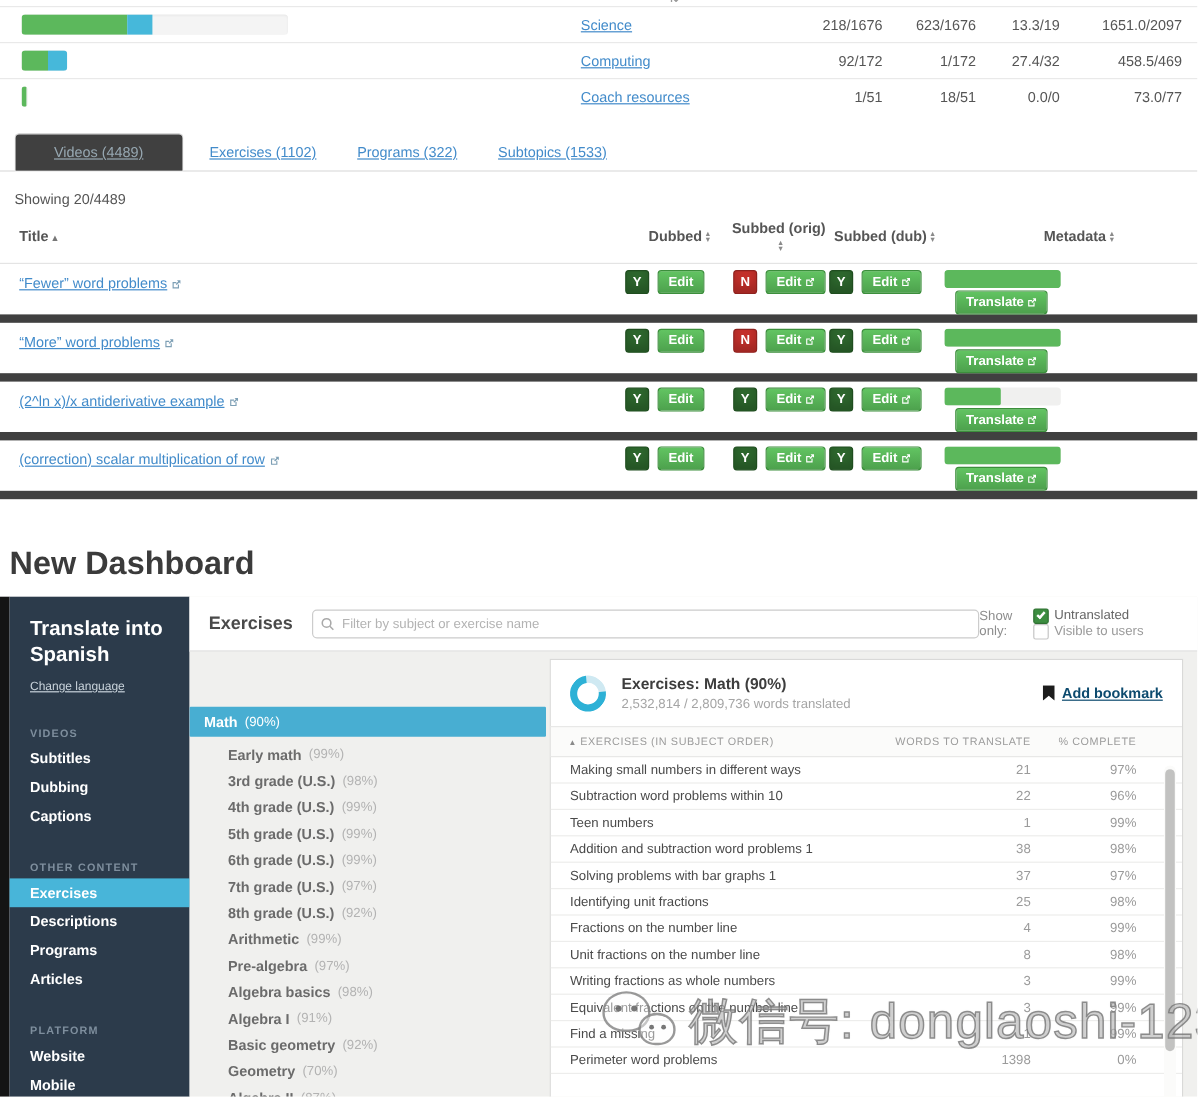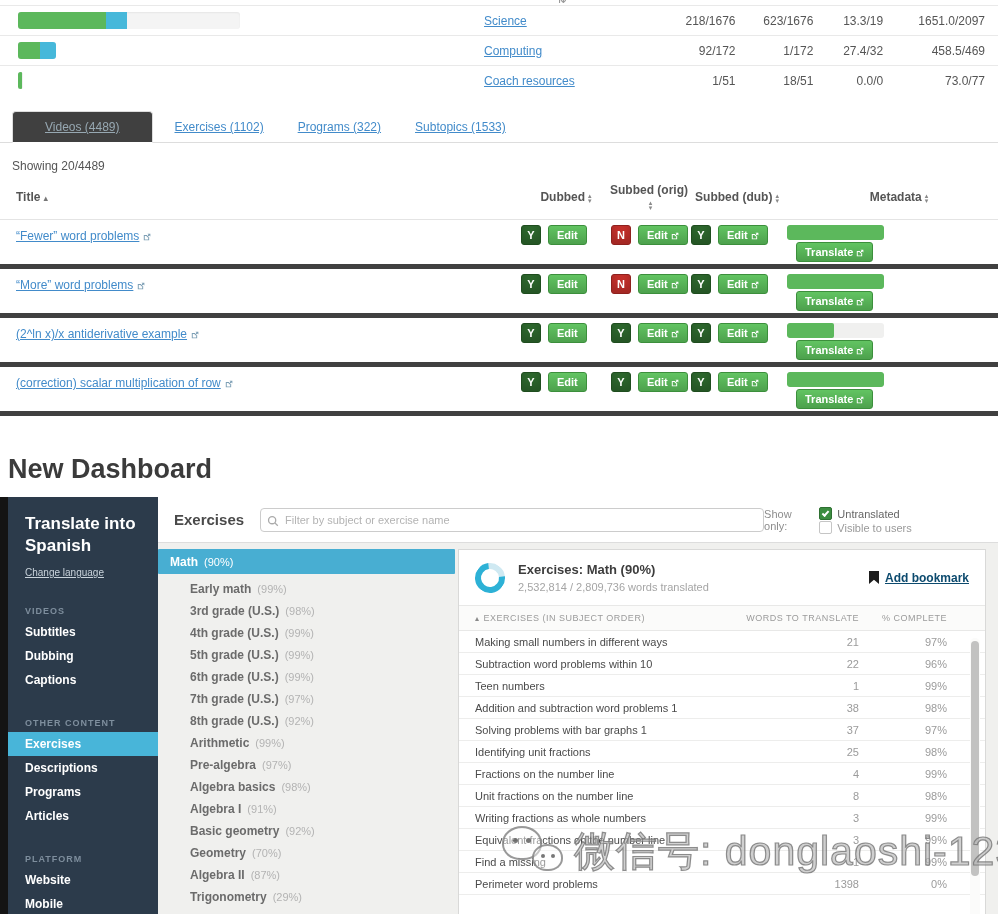--- a/index.html
+++ b/index.html
@@ -25,21 +25,21 @@
   .tab.active{color:#97a8b2;border:1px solid #ddd;border-bottom:1px solid #fff;border-radius:4px 4px 0 0;background:#404040;padding:8px 32px;margin-bottom:-1px;margin-right:22px;}
   .showing{font-size:12px;color:#555;margin:16px 0 10px 12px;}
 
   .vheader{display:flex;align-items:center;font-size:12px;color:#555;padding-bottom:8px;border-bottom:1px solid #e4e4e4;}
   .vh-title{flex:0 0 521px;padding-left:16px;font-weight:bold;}
   .vh{text-align:center;font-weight:bold;}
   .vh-dub{width:90px;}.vh-sorig{width:80px;margin-left:-2px;}.vh-sdub{width:96px;}.vh-meta{width:200px;padding-left:28px;}
   .sortud{display:inline-flex;flex-direction:column;font-size:7px;line-height:5px;color:#8a8a8a;vertical-align:middle;margin-left:3px;font-style:normal;}
   .sortup{font-size:9px;color:#777;margin-left:3px;}
 
-  .vrow{display:flex;height:49px;border-bottom:5px solid #404040;}
+  .vrow{display:flex;height:49px;border-bottom:7px solid #404040;}
   .vtitle{flex:0 0 521px;padding-left:16px;padding-top:9px;font-size:12px;}
   .vtitle .ext{color:#7d9fb5;margin-left:4px;}
   .vcell{display:flex;align-items:flex-start;padding-top:5px;}
   .vc-dub{width:90px;}.vc-sorig{width:80px;}.vc-sdub{width:96px;}
   .badge{display:inline-flex;align-items:center;justify-content:center;width:20px;height:20px;border-radius:3px;color:#fff;font-size:11px;font-weight:bold;margin-right:7px;box-shadow:inset 0 -6px 8px rgba(0,0,0,.18);}
   .badge-y{background:var(--badge-green);border:1px solid #1f4d1f;}
   .badge-n{background:var(--badge-red);border:1px solid #8e211e;}
   .btn-green{display:inline-flex;align-items:center;gap:3px;background:linear-gradient(#62c462,#4da14d);border:1px solid #3c8f3c;border-radius:3px;color:#fff;font-size:11px;font-weight:bold;padding:2px 8px;height:20px;cursor:pointer;font-family:inherit;}
   .vc-meta{width:211px;padding-top:5px;}
   .mtrack{width:97px;height:15px;background:#f0f0ef;border-radius:3px;overflow:hidden;}
@@ -56,38 +56,38 @@
   .sidebar{width:150px;background:var(--sidebar-bg);color:#fff;padding:16px 0 0 17px;flex:none;}
   .sb-title{font-size:17px;font-weight:bold;line-height:1.3;width:120px;}
   .sb-change{display:inline-block;font-size:10px;color:#c9d3db;text-decoration:underline;margin-top:10px;cursor:pointer;}
   .sb-head{font-size:9px;font-weight:bold;letter-spacing:1px;color:#7e8e9d;margin:26px 0 4px;}
   .sb-item{font-size:12px;font-weight:bold;color:#fff;padding:5px 0;cursor:pointer;}
   .sb-item.active{background:var(--sidebar-active);margin-left:-17px;padding-left:17px;margin-right:-0px;}
 
   .dash-main{flex:1;background:#f0f0ee;display:flex;flex-direction:column;min-width:0;}
   .dash-header{height:46px;background:#fff;display:flex;align-items:center;padding:0 14px 0 16px;border-bottom:1px solid #ddd;flex:none;}
   .dh-title{font-size:15px;font-weight:bold;color:#4a4a4a;margin-right:16px;}
-  .search-box{position:relative;width:504px;height:24px;flex:none;}
+  .search-box{position:relative;width:556px;height:24px;flex:none;}
   .search-box input{width:100%;height:100%;border:1px solid #ccc;border-radius:4px;padding:0 8px 0 24px;font-size:11px;color:#555;font-family:inherit;outline:none;}
   .search-box input::placeholder{color:#b3b3b3;}
   .mag{position:absolute;left:7px;top:5px;color:#aaa;}
   .show-only{margin-left:auto;font-size:11px;color:#8d8d8d;margin-right:12px;}
   .cb-wrap{display:inline-flex;align-items:center;margin-right:16px;cursor:pointer;}
   .cb{width:13px;height:13px;border:1px solid #c5c5c5;border-radius:2px;background:#fff;display:inline-flex;align-items:center;justify-content:center;}
   .cb.checked{background:#3c8d40;border-color:#2e7031;}
   .tick{width:7px;height:4px;border-left:2px solid #fff;border-bottom:2px solid #fff;transform:rotate(-48deg);margin-top:-2px;}
   .cb-label{font-size:11px;color:#666;margin-left:5px;}
   .cb-wrap.dim .cb-label{color:#9a9a9a;}
 
   .dash-body{flex:1;display:flex;min-height:0;}
   .subjects{width:297px;flex:none;padding-top:6px;}
   .subj{display:flex;align-items:center;height:22px;padding-left:32px;cursor:pointer;}
   .subj-label{font-size:12px;font-weight:bold;color:#6b6b6b;}
   .subj-pct{font-size:11px;color:#b3b3b3;margin-left:6px;}
-  .subj.active{background:var(--subject-active);height:25px;padding-left:12px;margin-bottom:4px;border-radius:1px;}
+  .subj.active{background:var(--subject-active);height:25px;padding-left:12px;margin-bottom:4px;border-radius:1px;margin-top:40px;}
   .subj.active .subj-label,.subj.active .subj-pct{color:#fff;}
 
   .detail-panel{flex:1;background:#fff;border:1px solid #d9d9d8;margin:6px 12px 0 3px;position:relative;min-width:0;}
   .detail-head{display:flex;align-items:center;padding:12px 16px;}
   .ring{width:30px;height:30px;border-radius:50%;border:6px solid var(--ring-blue);border-top-color:#cfe9f2;transform:rotate(38deg);flex:none;margin-right:13px;}
   .d-title{font-size:13px;font-weight:bold;color:#3d3d3d;}
   .d-sub{font-size:11px;color:#a5a5a5;margin-top:4px;}
   .bookmark{margin-left:auto;display:flex;align-items:center;}
   .bm-icon{width:10px;height:13px;background:#1d1d1d;clip-path:polygon(0 0,100% 0,100% 100%,50% 68%,0 100%);margin-right:6px;}
   .bm-link{font-size:12px;font-weight:bold;color:#0c4a6e;text-decoration:underline;cursor:pointer;}

